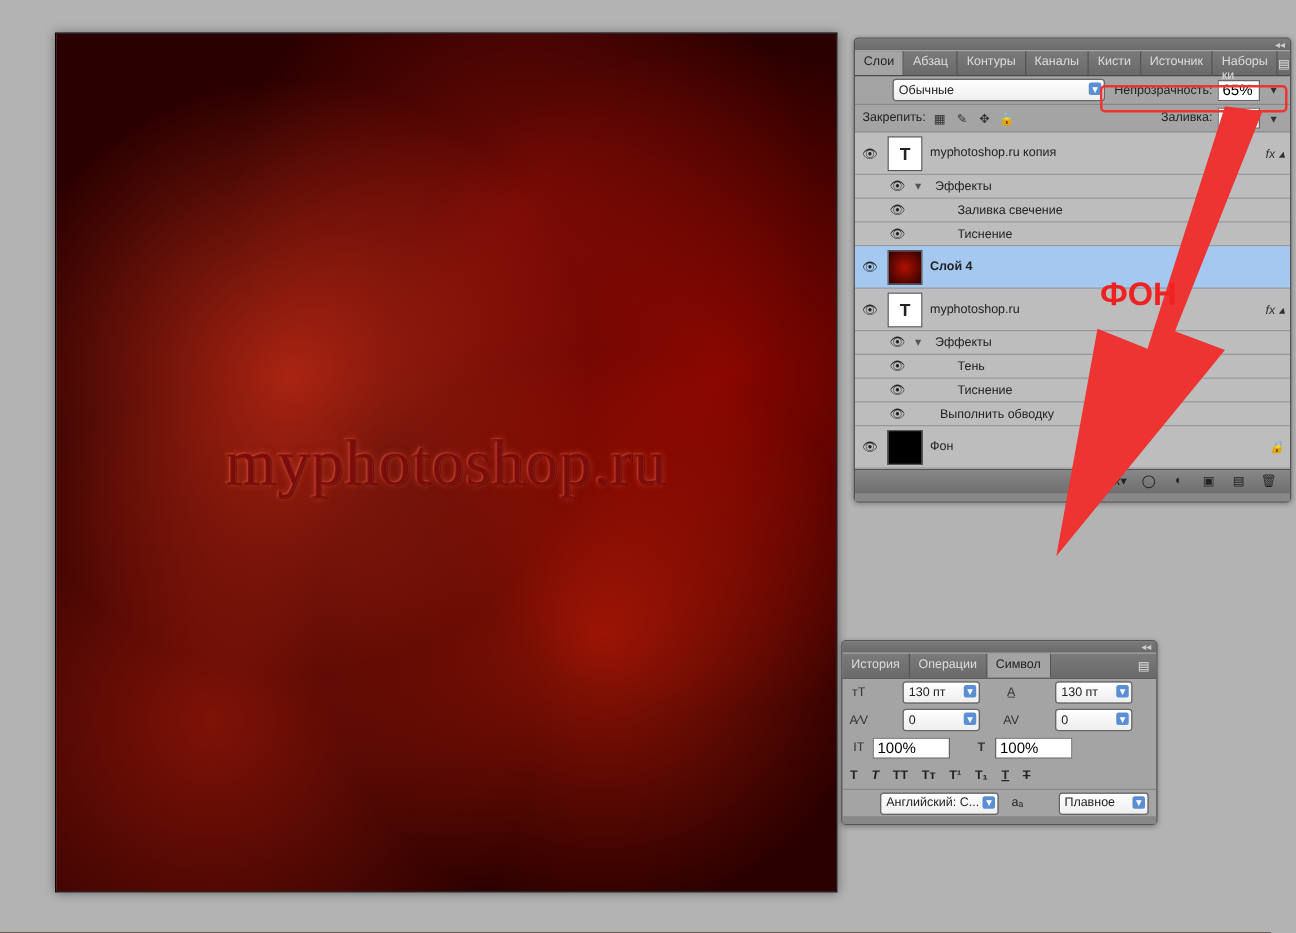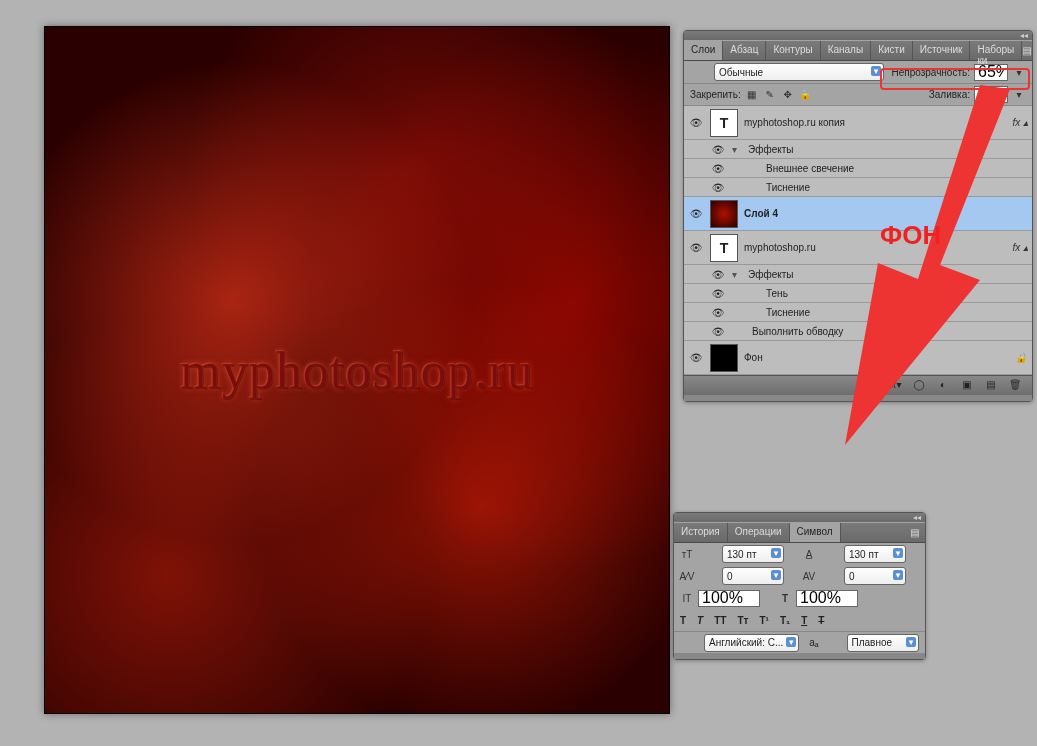--- a/index.html
+++ b/index.html
@@ -22,21 +22,21 @@
   .panel { position: absolute; background: #a4a4a4; border: 1px solid #555; border-radius: 4px; font-size: 10px; color: #222; box-shadow: 0 1px 4px rgba(0,0,0,0.3); }
   .tabbar { display: flex; background: linear-gradient(#7a7a7a,#6a6a6a); border-bottom: 1px solid #4a4a4a; height: 20px; align-items: stretch; }
   .tab { padding: 3px 7px; color: #ddd; border-right: 1px solid #555; cursor: default; }
   .tab.active { background: #a4a4a4; color: #222; }
   .menu-corner { margin-left: auto; width: 20px; display: flex; align-items: center; justify-content: center; color: #ddd; }
   .row { display: flex; align-items: center; height: 22px; padding: 0 6px; gap: 4px; }
   .sep { border-top: 1px solid #888; }
   select.compact, .sel { height: 18px; font-size: 10px; background: linear-gradient(#fff,#eee); border: 1px solid #666; border-radius: 3px; padding: 0 4px; }
   .sel { display: inline-flex; align-items: center; position: relative; padding-right: 14px; margin-left: 24px; }
   .sel:after { content: "▾"; position: absolute; right: 2px; top: 2px; font-size: 9px; background: #5a8fd4; color: #fff; width: 10px; text-align: center; border-radius: 2px; }
-  .numbox { height: 17px; font-size: 16px; border: 1px solid #666; background: #fff; padding: 0 3px; }
+  .numbox { height: 17px; font-size: 12px; border: 1px solid #666; background: #fff; padding: 0 3px; }
   .icon { width: 14px; height: 14px; display: inline-flex; align-items: center; justify-content: center; font-size: 10px; color: #333; }
   .eye { width: 16px; text-align: center; }
 
   
   .layer-list { background: #bdbdbd; border-top: 1px solid #888; max-height: 360px; overflow: auto; position: relative; }
   .layer-row { display: flex; align-items: center; min-height: 34px; border-bottom: 1px solid #999; padding: 0 4px; gap: 6px; }
   .layer-row.small { min-height: 19px; font-size: 10px; }
   .layer-row.selected { background: #a4c8f0; }
   .thumb { width: 28px; height: 28px; border: 1px solid #555; background: #fff; display: flex; align-items: center; justify-content: center; font-weight: bold; font-size: 14px; }
   .thumb.dark { background: #000; }
@@ -101,21 +101,21 @@
       <div class="layer-row small">
         <span class="eye"></span>
         <span class="eye">👁</span>
         <span class="tri">▾</span>
         <span style="margin-left:0px">Эффекты</span>
       </div>
       <div class="layer-row small">
         <span class="eye"></span>
         <span class="eye">👁</span>
         <span class="tri"></span>
-        <span style="margin-left:18px">Внешнее свечение</span>
+        <span style="margin-left:18px">Заливка свечение</span>
       </div>
       <div class="layer-row small">
         <span class="eye"></span>
         <span class="eye">👁</span>
         <span class="tri"></span>
         <span style="margin-left:18px">Тиснение</span>
       </div>
       <div class="layer-row selected">
         <span class="eye">👁</span>
         <div class="thumb red"></div>

